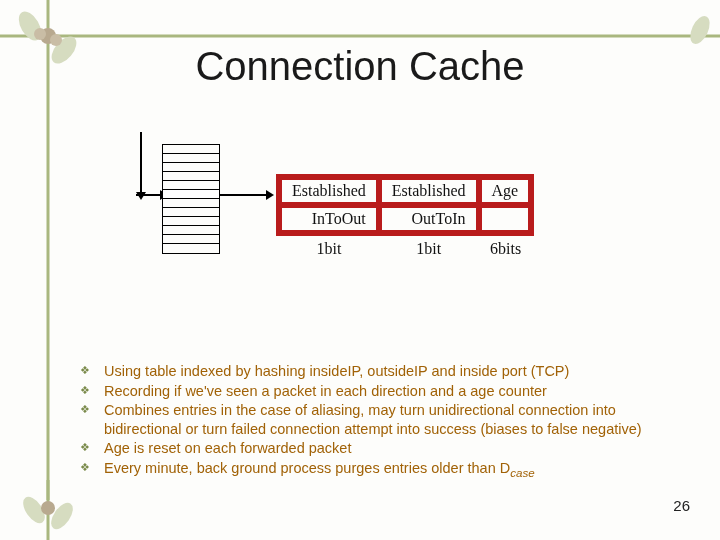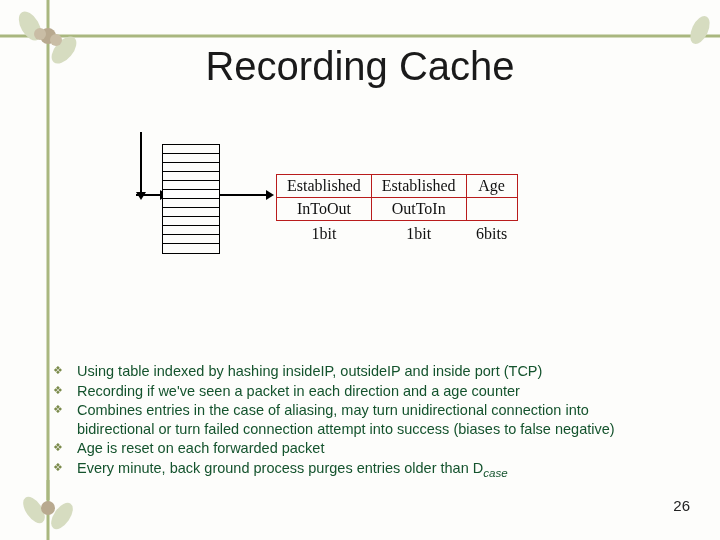--- a/index.html
+++ b/index.html
@@ -99,40 +99,40 @@
     border-left: 8px solid #000;
   }
 
   .entry-table {
     position: absolute;
     top: 44px; left: 186px;
     border-collapse: collapse;
     font-size: 16px;
   }
   .entry-table td {
-    border: 1px solid #b91c1c;
+    border: 6px solid #b91c1c;
     padding: 2px 10px;
-    text-align: center;
+    text-align: right;
     white-space: nowrap;
   }
   .entry-table tr.sizes td {
     border: none;
     text-align: center;
     padding-top: 4px;
   }
   .entry-table tr.sizes td:last-child { text-align: right; }
 
   .bullets {
     position: absolute;
     top: 362px;
-    left: 49px;
+    left: 76px;
     width: 620px;
     font-size: 14.5px;
     line-height: 1.28;
-    color: #14532d;
+    color: #a16207;
   }
   .bullets li {
     list-style: none;
     padding-left: 28px;
     position: relative;
     margin-bottom: 1px;
   }
   .bullets li::before {
     content: "❖";
     position: absolute;
@@ -181,21 +181,21 @@
     <ellipse cx="62" cy="36" rx="8" ry="15" fill="#d6dcc0" transform="rotate(35 62 36)"></ellipse>
     <circle cx="48" cy="28" r="7" fill="#b8a98f"></circle>
   </svg>
 </div>
 <div class="deco" style="top:0;right:0">
   <svg width="40" height="70">
     <ellipse cx="20" cy="30" rx="8" ry="15" fill="#d6dcc0" transform="rotate(25 20 30)"></ellipse>
   </svg>
 </div>
 
-<h1 class="title">Recording Cache</h1>
+<h1 class="title">Connection Cache</h1>
 
 <div class="diagram">
   <div class="diag-body">
     <div class="hashline"></div>
     <div class="selarrow"></div>
     <div class="hashtable">
       <div class="row"></div>
         <div class="row"></div>
         <div class="row"></div>
         <div class="row"></div>

